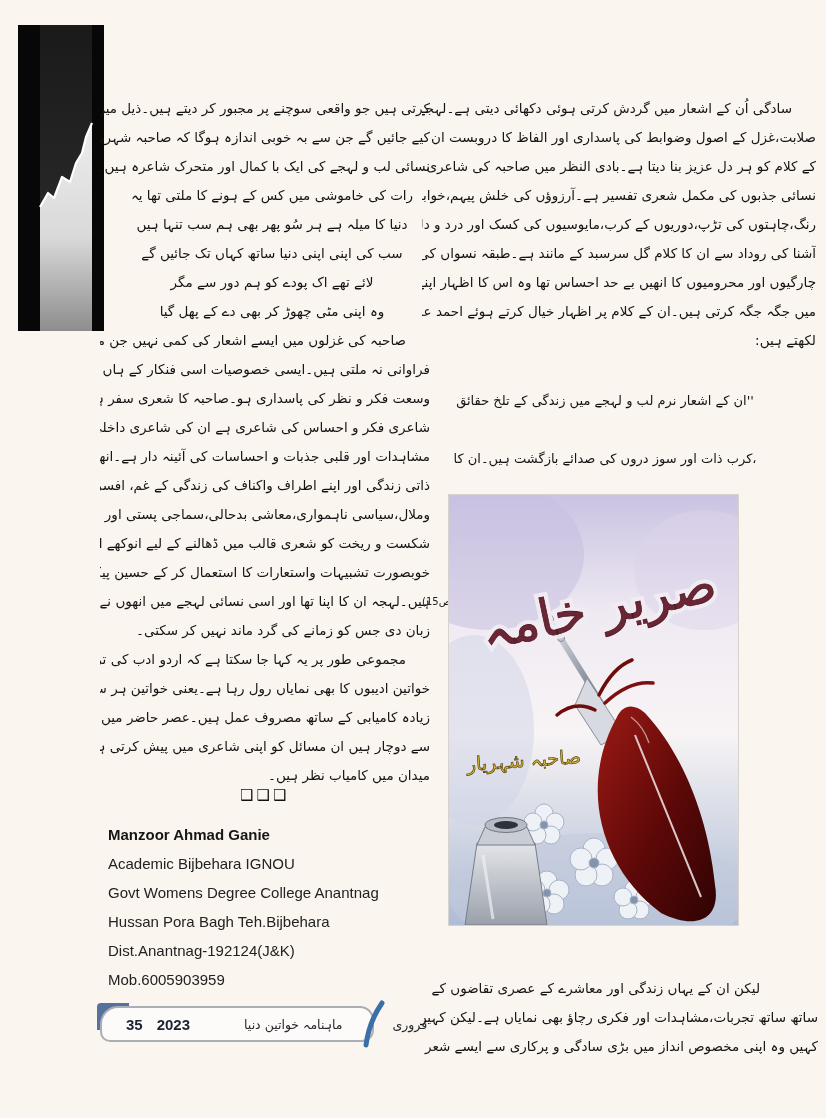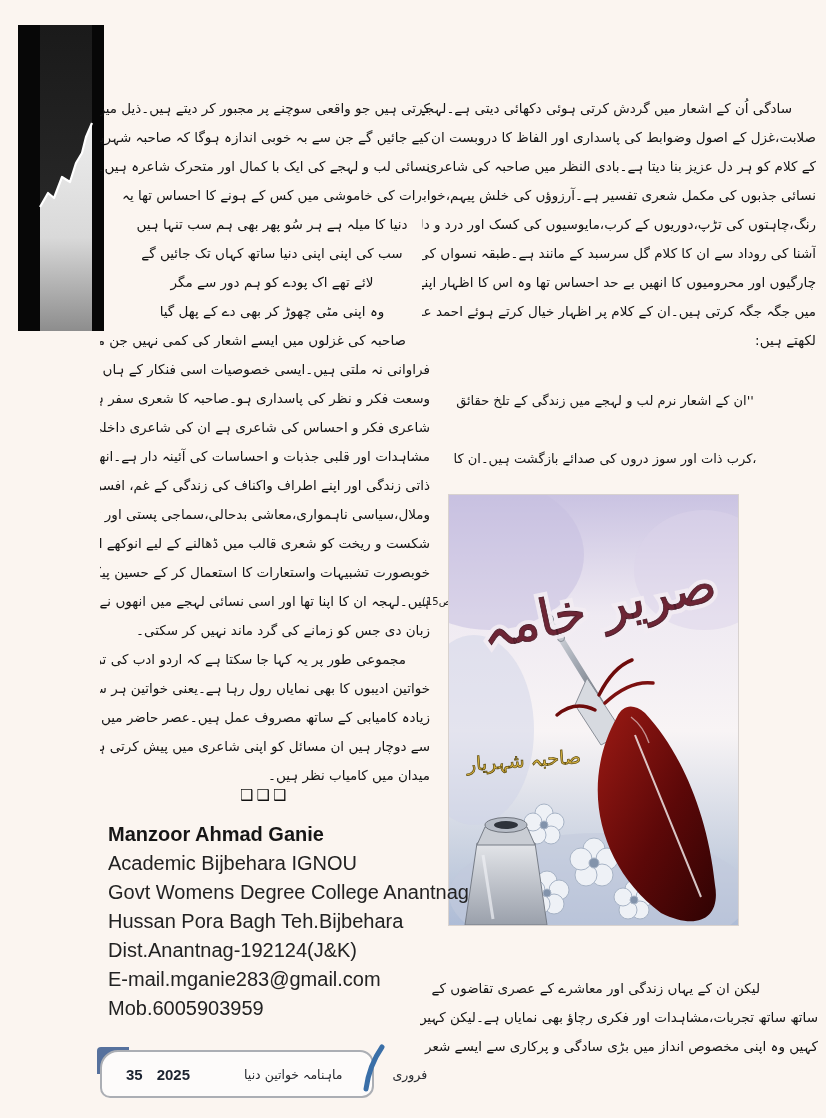--- a/index.html
+++ b/index.html
@@ -29,25 +29,25 @@
          box-shadow:0 0 0 1px #d8d2cf;}
   
   .caption{position:absolute; left:420px; top:974px; width:398px; direction:rtl;}
   .caption .uline{font-size:13.5px;}
   .caption .uline.indent{padding-right:58px;}
   
   .endmark{position:absolute; left:240px; top:786px; font-size:15px;
            letter-spacing:3px; color:#111;}
   
   .contact{position:absolute; left:108px; top:820px; width:310px;
-           font-family:"Liberation Sans", sans-serif; font-size:20px; color:#222;}
+           font-family:"Liberation Sans", sans-serif; font-size:15px; color:#222;}
   .contact .cline{height:29px; line-height:29px; white-space:nowrap;}
   .contact .cname{font-weight:bold; color:#161616;}
   
-  .footer{position:absolute; left:100px; top:1050px; width:274px; height:48px;}
+  .footer{position:absolute; left:100px; top:1006px; width:274px; height:36px;}
   .f-corner{position:absolute; left:-3px; top:-3px; width:32px; height:27px;
             background:#56719d; border-radius:4px 0 0 0;}
   .f-box{position:absolute; inset:0; background:#fdfbfa;
          border:2px solid #abaeb4; border-radius:18px 14px 12px 10px;
          display:flex; align-items:center; padding:0 10px 0 24px; box-sizing:border-box;}
   .f-num{font-family:"Liberation Sans", sans-serif; font-weight:bold;
          font-size:15px; color:#1c2330; margin-right:14px;}
   .f-urdu{direction:rtl; font-size:12.5px; color:#26292e; margin-right:10px;
           white-space:nowrap;margin-left:40px;}
   .f-slash{position:absolute; right:-12px; top:-6px;}
@@ -72,21 +72,21 @@
     <rect x="0" y="0" width="86" height="306" fill="#070707"></rect>
     <rect x="22" y="0" width="52" height="306" fill="url(#darkG)"></rect>
     <polygon points="22,182 30,168 36,173 44,152 52,157 58,138 64,128 68,112 74,98 74,306 22,306" fill="url(#grayG)"></polygon>
     <polyline points="22,182 30,168 36,173 44,152 52,157 58,138 64,128 68,112 74,98" fill="none" stroke="#ffffff" stroke-width="2.2" stroke-linejoin="round"></polyline>
   </svg>
 
   <div class="ucol col-left">
     <div class="uline">کرتی ہیں جو واقعی سوچنے پر مجبور کر دیتے ہیں۔ذیل میں کچھ اشعار بیان</div>
     <div class="uline">کیے جائیں گے جن سے بہ خوبی اندازہ ہوگا کہ صاحبہ شہریار جدید دور میں</div>
     <div class="uline">نسائی لب و لہجے کی ایک با کمال اور متحرک شاعرہ ہیں۔</div>
-    <div class="uline verse">رات کی خاموشی میں کس کے ہونے کا احساس تھا یہ</div>
+    <div class="uline verse">رات کی خاموشی میں کس کے ہونے کا ملتی تھا یہ</div>
     <div class="uline verse">دنیا کا میلہ ہے ہر سُو پھر بھی ہم سب تنہا ہیں</div>
     <div class="uline verse">سب کی اپنی اپنی دنیا ساتھ کہاں تک جائیں گے</div>
     <div class="uline verse">لائے تھے اک پودے کو ہم دور سے مگر</div>
     <div class="uline verse">وہ اپنی مٹی چھوڑ کر بھی دے کے پھل گیا</div>
     <div class="uline indent">صاحبہ کی غزلوں میں ایسے اشعار کی کمی نہیں جن میں فکری احساس کی</div>
     <div class="uline">فراوانی نہ ملتی ہیں۔ایسی خصوصیات اسی فنکار کے ہاں موجود ہو سکتی ہیں جسے</div>
     <div class="uline">وسعت فکر و نظر کی پاسداری ہو۔صاحبہ کا شعری سفر ہنوز جاری ہے۔اُن کی</div>
     <div class="uline">شاعری فکر و احساس کی شاعری ہے ان کی شاعری داخلی اور خارجی تجربات،</div>
     <div class="uline">مشاہدات اور قلبی جذبات و احساسات کی آئینہ دار ہے۔انھوں نے اپنی</div>
     <div class="uline">ذاتی زندگی اور اپنے اطراف واکناف کی زندگی کے غم، افسردگی، حزن</div>
@@ -227,29 +227,28 @@
   </div>
 
   <div class="endmark">❑❑❑</div>
 
   <div class="contact">
     <div class="cline cname">Manzoor Ahmad Ganie</div>
     <div class="cline">Academic Bijbehara IGNOU</div>
     <div class="cline">Govt Womens Degree College Anantnag</div>
     <div class="cline">Hussan Pora Bagh Teh.Bijbehara</div>
     <div class="cline">Dist.Anantnag-192124(J&amp;K)</div>
-    <div class="cline">E-mail.mganie283@gmail.com</div>
     <div class="cline">Mob.6005903959</div>
   </div>
 
   <div class="footer">
     <div class="f-corner"></div>
     <div class="f-box">
       <span class="f-num">35</span>
-      <span class="f-num">2025</span>
+      <span class="f-num">2023</span>
       <span class="f-urdu">ماہنامہ خواتین دنیا</span>
       <span class="f-urdu">فروری</span>
     </div>
     <svg class="f-slash" width="28" height="48" viewBox="0 0 28 48">
       <path d="M 24 3 C 15 16 10 30 8 45" stroke="#3a6fa8" stroke-width="5" fill="none" stroke-linecap="round"></path>
     </svg>
   </div>
 
 </div>
 

